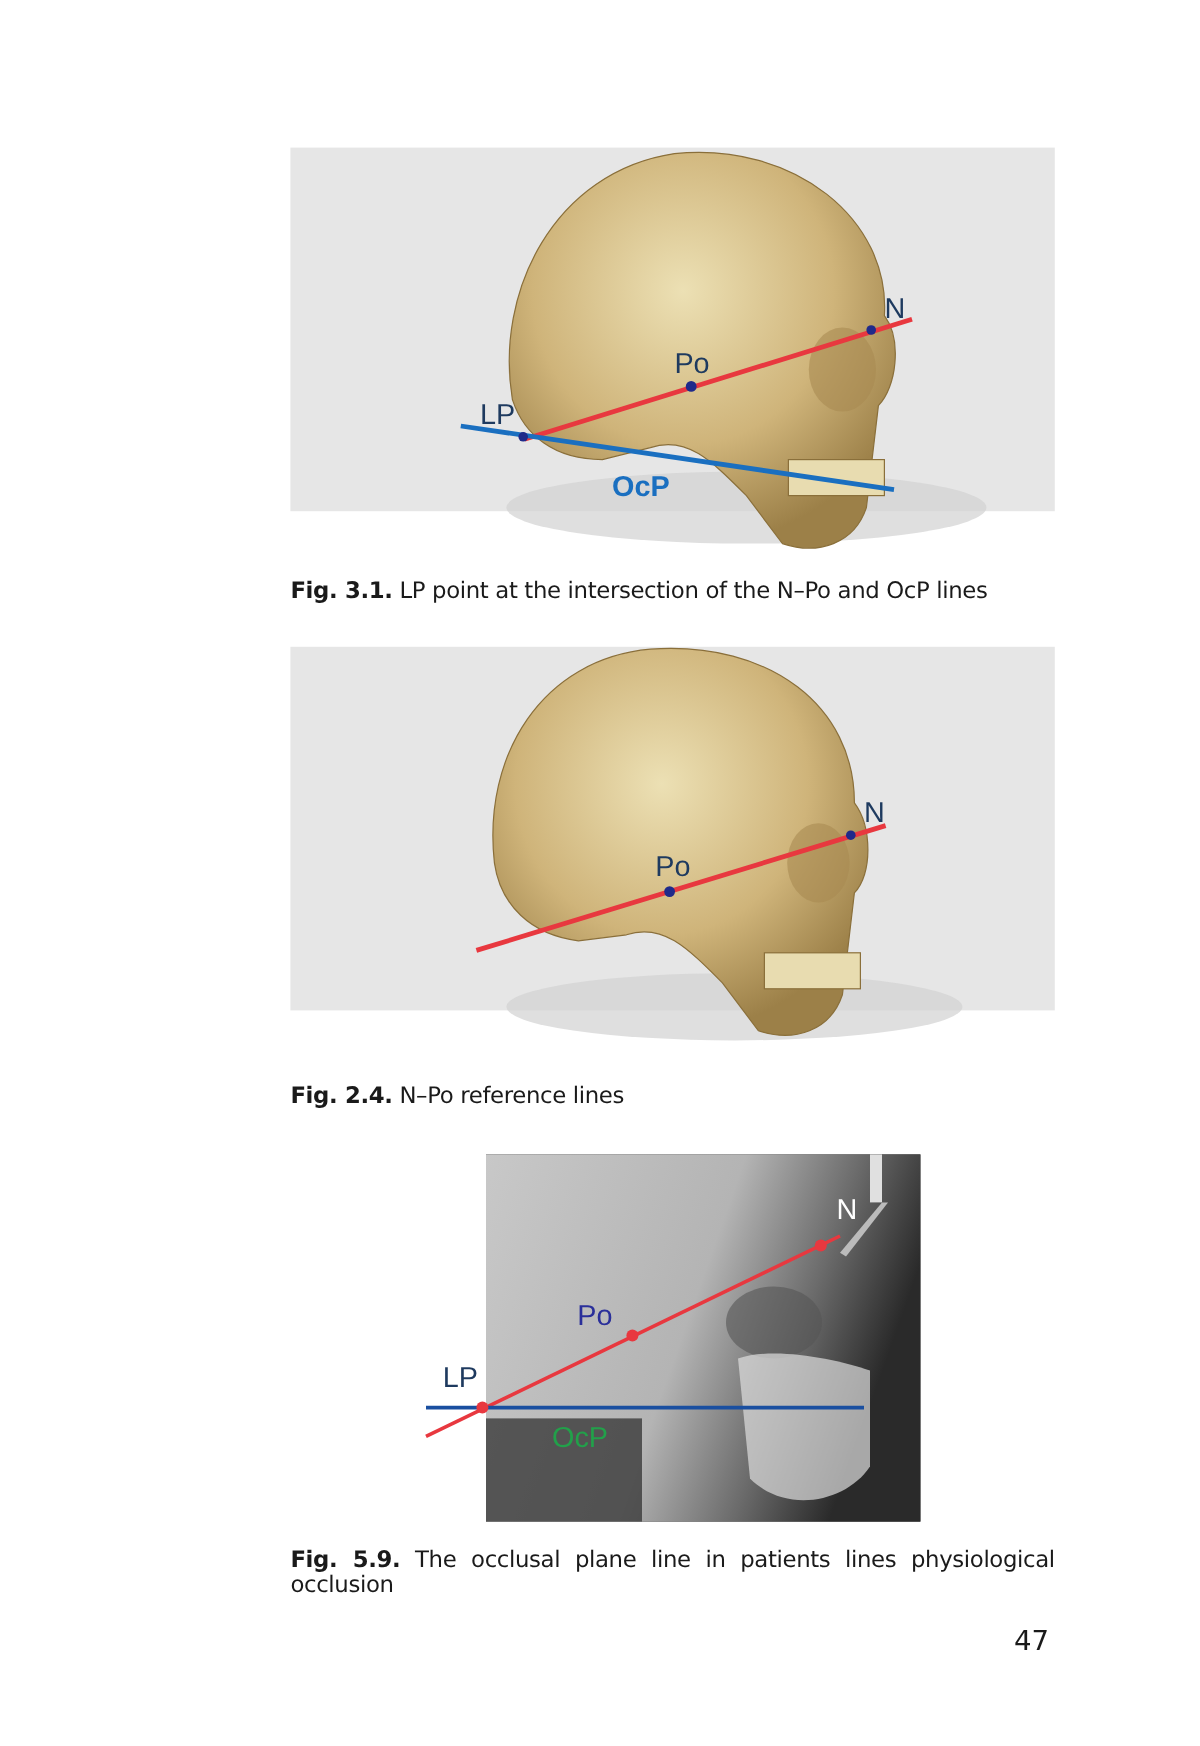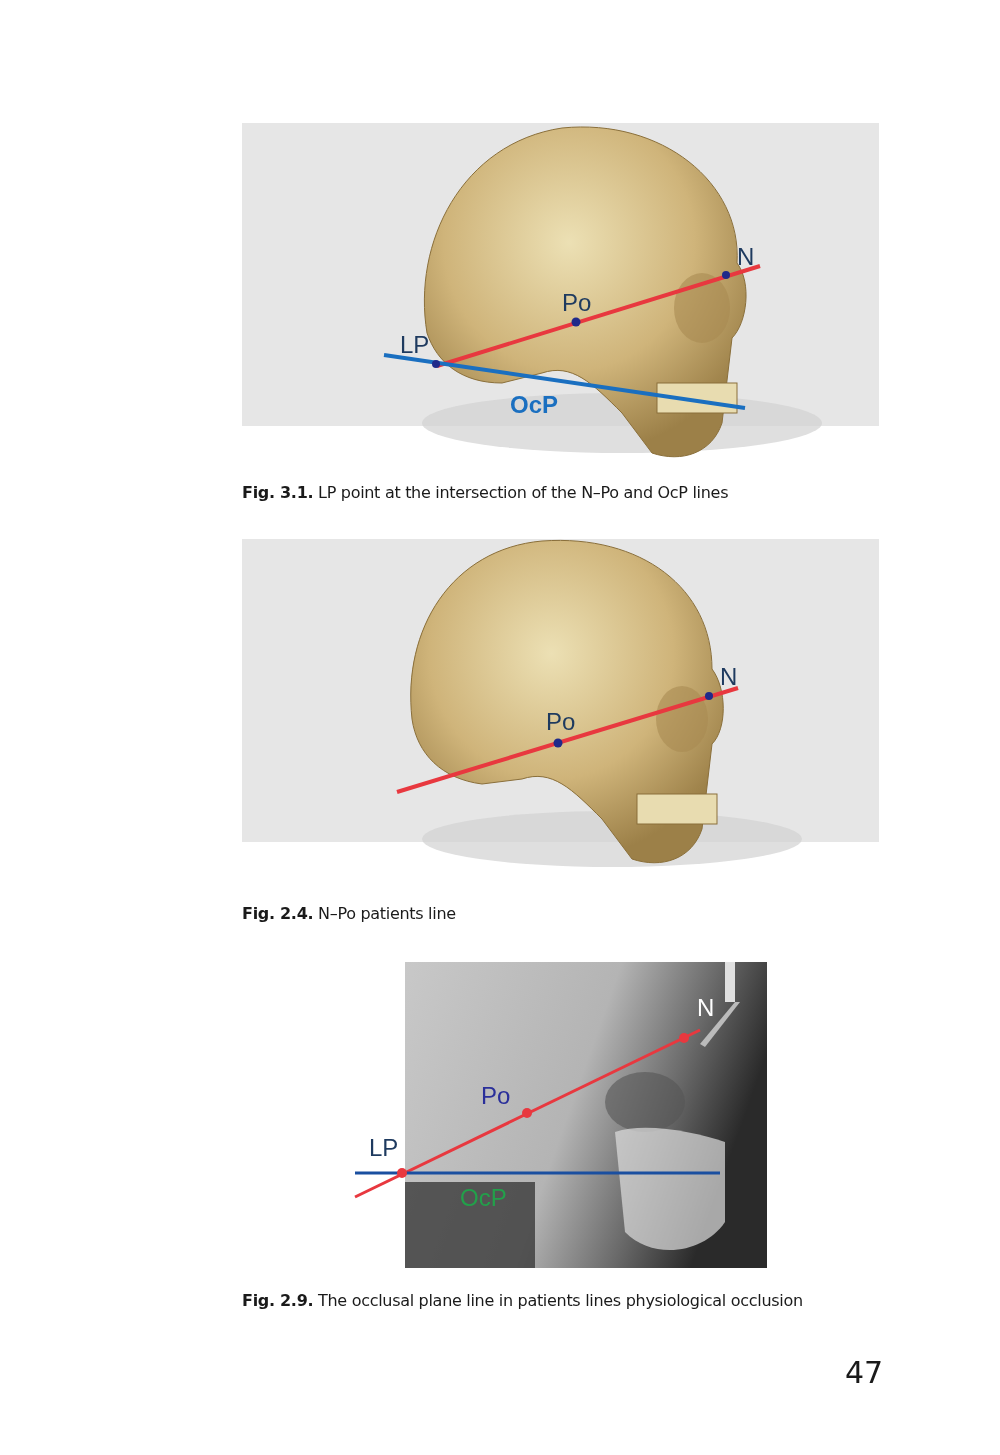--- a/index.html
+++ b/index.html
@@ -3,26 +3,26 @@
 <meta charset="utf-8">
 <style>
   html, body { margin: 0; padding: 0; background: #ffffff; }
   body { width: 1000px; height: 1455px; position: relative; overflow: hidden;
          font-family: "DejaVu Sans", sans-serif; color: #1a1a1a; }
   .panel { position: absolute; left: 242px; width: 637px; background: #e6e6e6; }
   .fig1 { top: 123px; height: 303px; }
   .fig2 { top: 539px; height: 303px; }
   .fig3 { position: absolute; left: 405px; top: 962px; width: 362px; height: 306px; background: #333; }
   svg { position: absolute; left: 0; top: 0; overflow: visible; }
-  .caption { position: absolute; left: 242px; width: 637px; font-size: 16px; line-height: 21px; font-family: "DejaVu Sans", sans-serif; letter-spacing: -0.3px; }
+  .caption { position: absolute; left: 242px; width: 637px; font-size: 19px; line-height: 21px; font-family: "DejaVu Sans", sans-serif; letter-spacing: -0.3px; }
   .caption b { font-weight: bold; }
   .cap1 { top: 482px; }
   .cap2 { top: 903px; }
   .cap3 { top: 1290px; text-align: justify; }
-  .pagenum { position: absolute; left: 845px; top: 1355px; font-size: 30px; }
+  .pagenum { position: absolute; left: 845px; top: 1355px; font-size: 23px; }
   .lbl { font-family: "Liberation Sans", sans-serif; }
 </style>
 </head>
 <body>
 
 <div class="panel fig1">
   <svg width="637" height="380" viewBox="0 0 637 380">
     <defs>
       <radialGradient id="skullg" cx="45%" cy="35%" r="65%">
         <stop offset="0%" stop-color="#ece0b4"></stop>
@@ -66,21 +66,21 @@
     <path d="M170,180 C160,90 210,10 300,2 C400,-5 470,50 470,130 C485,150 485,190 470,205 L460,290 C450,320 420,330 390,320 L360,280 C330,250 310,230 280,240 L240,245 C200,240 175,215 170,180 Z" fill="url(#skullg2)" stroke="#8a6f3a" stroke-width="1"></path>
     <ellipse cx="440" cy="180" rx="26" ry="33" fill="#a88b52" opacity="0.6"></ellipse>
     <rect x="395" y="255" width="80" height="30" fill="#e8dcb0" stroke="#8a6f3a" stroke-width="1"></rect>
     <line x1="155" y1="253" x2="496" y2="149" stroke="#e8383f" stroke-width="4"></line>
     <circle cx="467" cy="157" r="4" fill="#1f2a8a"></circle>
     <circle cx="316" cy="204" r="4.5" fill="#1f2a8a"></circle>
     <text class="lbl" x="478" y="146" font-size="24" fill="#1e3a5f">N</text>
     <text class="lbl" x="304" y="191" font-size="24" fill="#1e3a5f">Po</text>
   </svg>
 </div>
-<div class="caption cap2"><b>Fig. 2.4.</b><span> N–Po patients line</span></div>
+<div class="caption cap2"><b>Fig. 2.4.</b><span> N–Po reference lines</span></div>
 
 <div class="fig3">
   <svg width="362" height="306" viewBox="0 0 362 306">
     <defs>
       <linearGradient id="xg" x1="0" y1="0" x2="1" y2="0.3">
         <stop offset="0%" stop-color="#c8c8c8"></stop>
         <stop offset="55%" stop-color="#b4b4b4"></stop>
         <stop offset="80%" stop-color="#6a6a6a"></stop>
         <stop offset="100%" stop-color="#2a2a2a"></stop>
       </linearGradient>
@@ -97,15 +97,15 @@
   <line x1="355" y1="1197" x2="700" y2="1030" stroke="#e8383f" stroke-width="3"></line>
   <line x1="355" y1="1173" x2="720" y2="1173" stroke="#1a4fa0" stroke-width="3"></line>
   <circle cx="684" cy="1038" r="5" fill="#e8383f"></circle>
   <circle cx="527" cy="1113" r="5" fill="#e8383f"></circle>
   <circle cx="402" cy="1173" r="5" fill="#e8383f"></circle>
   <text class="lbl" x="697" y="1016" font-size="24" fill="#ffffff">N</text>
   <text class="lbl" x="481" y="1104" font-size="24" fill="#2a2f9a">Po</text>
   <text class="lbl" x="369" y="1156" font-size="24" fill="#1e3a5f">LP</text>
   <text class="lbl" x="460" y="1206" font-size="24" fill="#22a04a">OcP</text>
 </svg>
-<div class="caption cap3"><b>Fig. 2.9.</b><span> The occlusal plane line in patients lines physiological occlusion</span></div>
+<div class="caption cap3"><b>Fig. 5.9.</b><span> The occlusal plane line in patients lines physiological occlusion</span></div>
 
 <div class="pagenum">47</div>
 
 </body></html>

